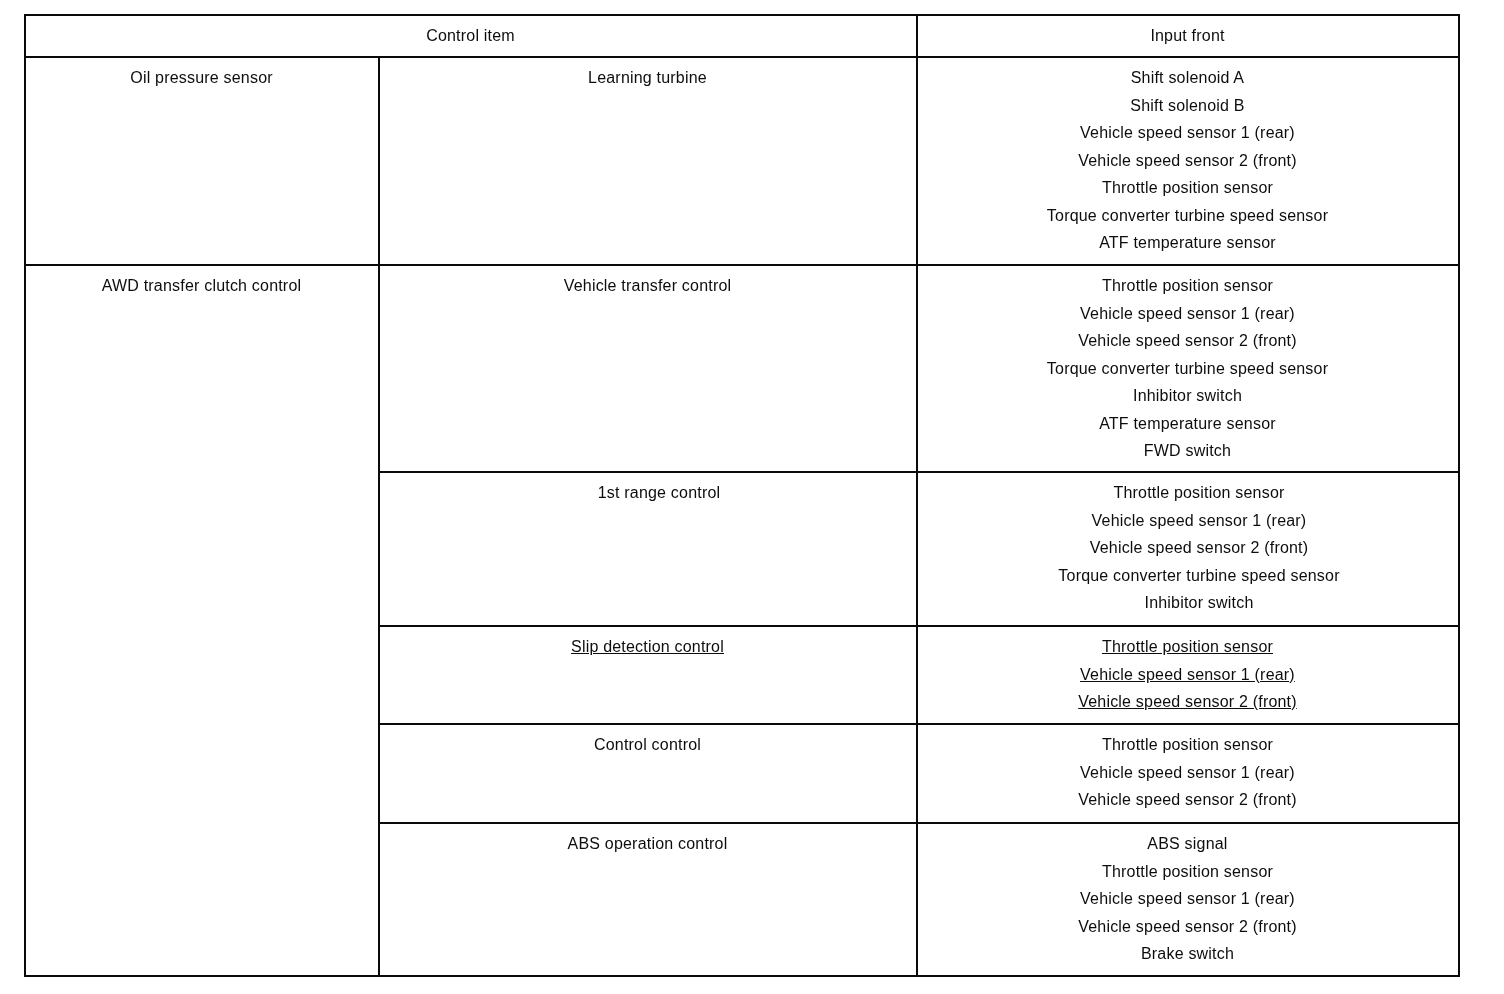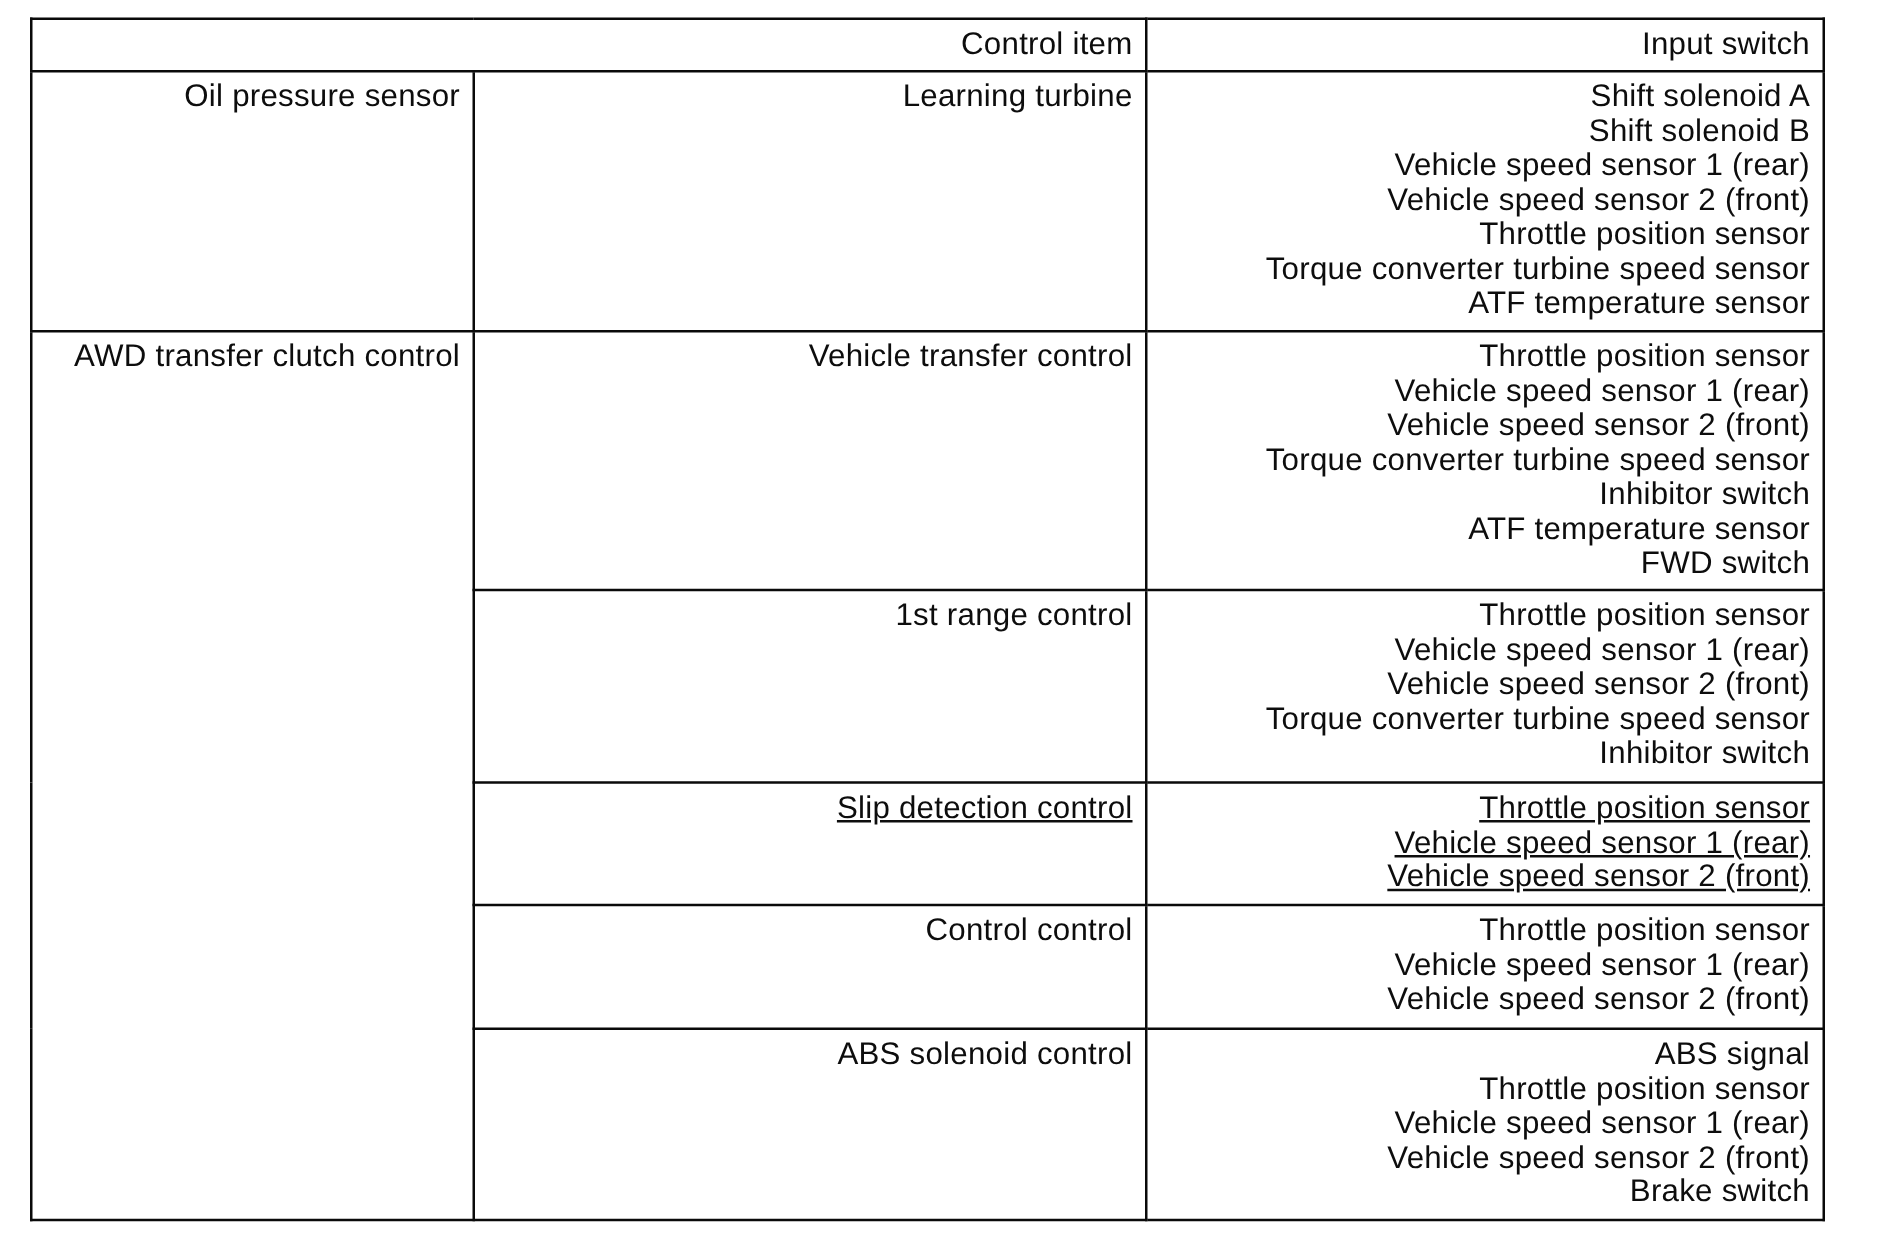--- a/index.html
+++ b/index.html
@@ -27,23 +27,23 @@
     width: 1434px;
     background: #fff;
   }
   table.doc-table col.c1 { width: 354px; }
   table.doc-table col.c2 { width: 538px; }
   table.doc-table col.c3 { width: 542px; }
   table.doc-table th,
   table.doc-table td {
     border: 2px solid #0a0a0a;
     vertical-align: top;
-    text-align: right;
+    text-align: center;
     padding: 6px 10px 6px 9px;
-    font-size: 25px;
+    font-size: 16px;
     line-height: 27.5px;
     font-weight: normal;
     letter-spacing: 0.2px;
   }
   table.doc-table th {
     font-weight: normal;
     height: 28px;
   }
   td.signals {
     white-space: pre-line;
@@ -62,21 +62,21 @@
   <table class="doc-table">
     <colgroup>
       <col class="c1">
       <col class="c2">
       <col class="c3">
     </colgroup>
 
     <tbody>
         <tr class="r-header">
       <th colspan="2">Control item</th>
-      <th>Input switch</th>
+      <th>Input front</th>
     </tr>
 
     <tr class="r-learning">
       <td>Oil pressure sensor</td>
       <td>Learning turbine</td>
       <td class="signals">Shift solenoid A
 Shift solenoid B
 Vehicle speed sensor 1 (rear)
 Vehicle speed sensor 2 (front)
 Throttle position sensor
@@ -113,21 +113,21 @@
     </tr>
 
     <tr class="r-steering">
       <td>Control control</td>
       <td class="signals">Throttle position sensor
 Vehicle speed sensor 1 (rear)
 Vehicle speed sensor 2 (front)</td>
     </tr>
 
     <tr class="r-abs">
-      <td>ABS solenoid control</td>
+      <td>ABS operation control</td>
       <td class="signals">ABS signal
 Throttle position sensor
 Vehicle speed sensor 1 (rear)
 Vehicle speed sensor 2 (front)
 Brake switch</td>
     </tr>
   </tbody>
     </table>
 </div>
 

